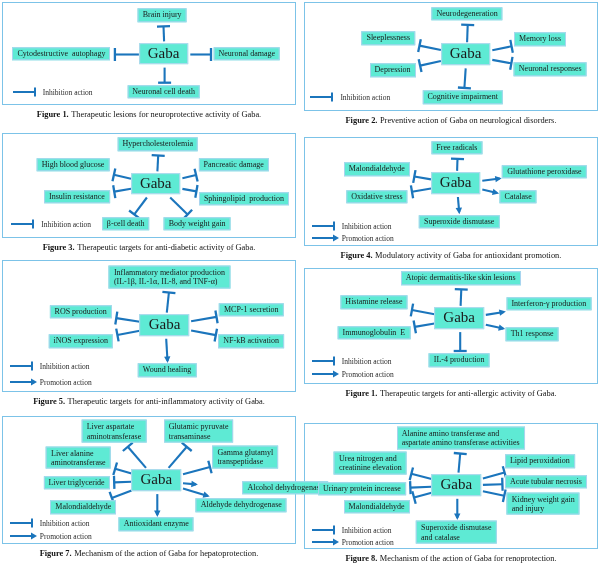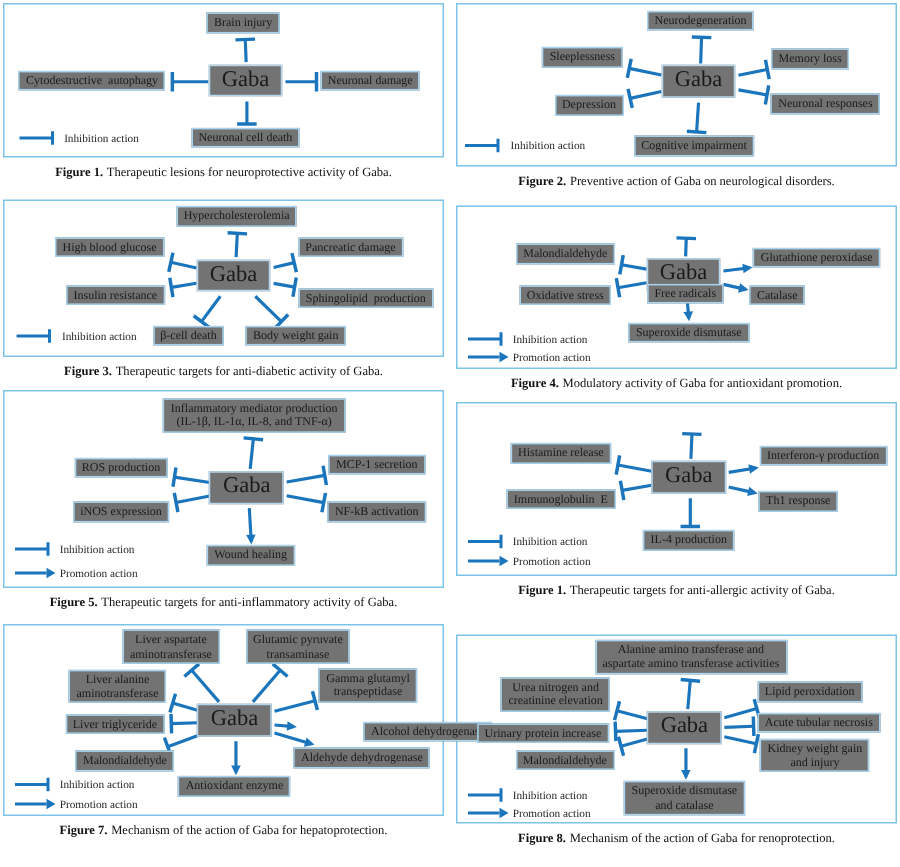--- a/index.html
+++ b/index.html
@@ -5,23 +5,23 @@
   * { box-sizing: border-box; margin: 0; padding: 0; }
   html, body { width: 600px; height: 578px; overflow: hidden; background: #ffffff; }
   body { font-family: "Liberation Serif", "DejaVu Serif", serif; }
   .page { display: flex; gap: 8px; padding: 2px 2px 0 2px; }
   .col { width: 294px; display: flex; flex-direction: column; }
   .figure { display: block; }
   .panel { position: relative; width: 100%; border: 1.5px solid #7cc3e8; background: #ffffff; }
   svg.connectors { position: absolute; left: 0; top: 0; pointer-events: none; }
   .node {
     position: absolute; transform: translate(-50%, -50%);
-    border: 1px solid #a9d4ef; background: #737373; color: #1a1a1a;
+    border: 1px solid #a9d4ef; background: #5eead4; color: #1a1a1a;
     font-size: 8px; line-height: 1.18; padding: 1px 4px;
-    white-space: pre; text-align: center; z-index: 2;
+    white-space: pre; z-index: 2;
   }
   .node.gaba { font-size: 15px; padding: 1px 8px; border-color: #b5d8f0; }
   .legend-item {
     position: absolute; transform: translateY(-50%);
     display: flex; align-items: center; gap: 3px;
     font-size: 7.5px; color: #2a2a2a; white-space: nowrap; z-index: 2;
   }
   .caption { text-align: center; font-size: 8.4px; line-height: 1.2; margin-top: 5px; color: #111111; }
   .cap-bold { font-weight: bold; }
   .cap-text { margin-left: 2.5px; }
@@ -233,21 +233,21 @@
             <line x1="177.3" y1="42.7" x2="194.7" y2="40.5" stroke="#1b75bc" stroke-width="2.1"></line>
             <polygon points="196.7,40.2 190.7,44.2 189.9,37.9" fill="#1b75bc"></polygon>
             <line x1="126.0" y1="50.5" x2="107.0" y2="53.8" stroke="#1b75bc" stroke-width="2.1"></line>
             <line x1="108.1" y1="60.2" x2="105.9" y2="47.4" stroke="#1b75bc" stroke-width="2.3"></line>
             <line x1="177.3" y1="51.6" x2="192.1" y2="54.9" stroke="#1b75bc" stroke-width="2.1"></line>
             <polygon points="194.1,55.4 187.0,57.1 188.4,50.8" fill="#1b75bc"></polygon>
             <line x1="152.9" y1="59.0" x2="154.2" y2="74.2" stroke="#1b75bc" stroke-width="2.1"></line>
             <polygon points="154.4,76.2 150.6,70.0 157.0,69.5" fill="#1b75bc"></polygon>
           </svg>
     <div class="node gaba" style="left: 51.6%; top: 42%;">Gaba</div>
-          <div class="node" style="left: 52%; top: 9%; margin-top: 48px;">Free radicals</div>
+          <div class="node" style="left: 52%; top: 9%;">Free radicals</div>
           <div class="node" style="left: 24.6%; top: 29%;">Malondialdehyde</div>
           <div class="node" style="left: 82%; top: 31.5%;">Glutathione peroxidase</div>
           <div class="node" style="left: 24.6%; top: 55%;">Oxidative stress</div>
           <div class="node" style="left: 73%; top: 55%;">Catalase</div>
           <div class="node" style="left: 52.8%; top: 78%;">Superoxide dismutase</div>
           <div class="legend-item" style="left: 2%; top: 82%;">
             <svg width="28" height="11">
               <line x1="1" y1="5.5" x2="23" y2="5.5" stroke="#1b75bc" stroke-width="2"></line>
               <line x1="23" y1="1" x2="23" y2="10" stroke="#1b75bc" stroke-width="2"></line>
             </svg>
@@ -273,20 +273,21 @@
             <line x1="180.8" y1="45.9" x2="198.9" y2="43.0" stroke="#1b75bc" stroke-width="2.1"></line>
             <polygon points="200.9,42.6 195.0,46.8 193.9,40.5" fill="#1b75bc"></polygon>
             <line x1="129.5" y1="54.5" x2="109.7" y2="57.9" stroke="#1b75bc" stroke-width="2.1"></line>
             <line x1="110.9" y1="64.3" x2="108.6" y2="51.5" stroke="#1b75bc" stroke-width="2.3"></line>
             <line x1="180.8" y1="55.7" x2="198.2" y2="59.6" stroke="#1b75bc" stroke-width="2.1"></line>
             <polygon points="200.2,60.0 193.1,61.7 194.5,55.5" fill="#1b75bc"></polygon>
             <line x1="155.2" y1="63.1" x2="155.2" y2="82.0" stroke="#1b75bc" stroke-width="2.1"></line>
             <line x1="161.7" y1="82.0" x2="148.7" y2="82.0" stroke="#1b75bc" stroke-width="2.3"></line>
           </svg>
     <div class="node gaba" style="left: 52.8%; top: 43%;">Gaba</div>
+          <div class="node" style="left: 53.3%; top: 8%;">Atopic dermatitis-like skin lesions</div>
           <div class="node" style="left: 23.6%; top: 29%;">Histamine release</div>
           <div class="node" style="left: 83.5%; top: 30.3%;">Interferon-γ production</div>
           <div class="node" style="left: 23.6%; top: 56%;">Immunoglobulin  E</div>
           <div class="node" style="left: 77.8%; top: 57.2%;">Th1 response</div>
           <div class="node" style="left: 52.8%; top: 80%;">IL-4 production</div>
           <div class="legend-item" style="left: 2%; top: 80.5%;">
             <svg width="28" height="11">
               <line x1="1" y1="5.5" x2="23" y2="5.5" stroke="#1b75bc" stroke-width="2"></line>
               <line x1="23" y1="1" x2="23" y2="10" stroke="#1b75bc" stroke-width="2"></line>
             </svg>

